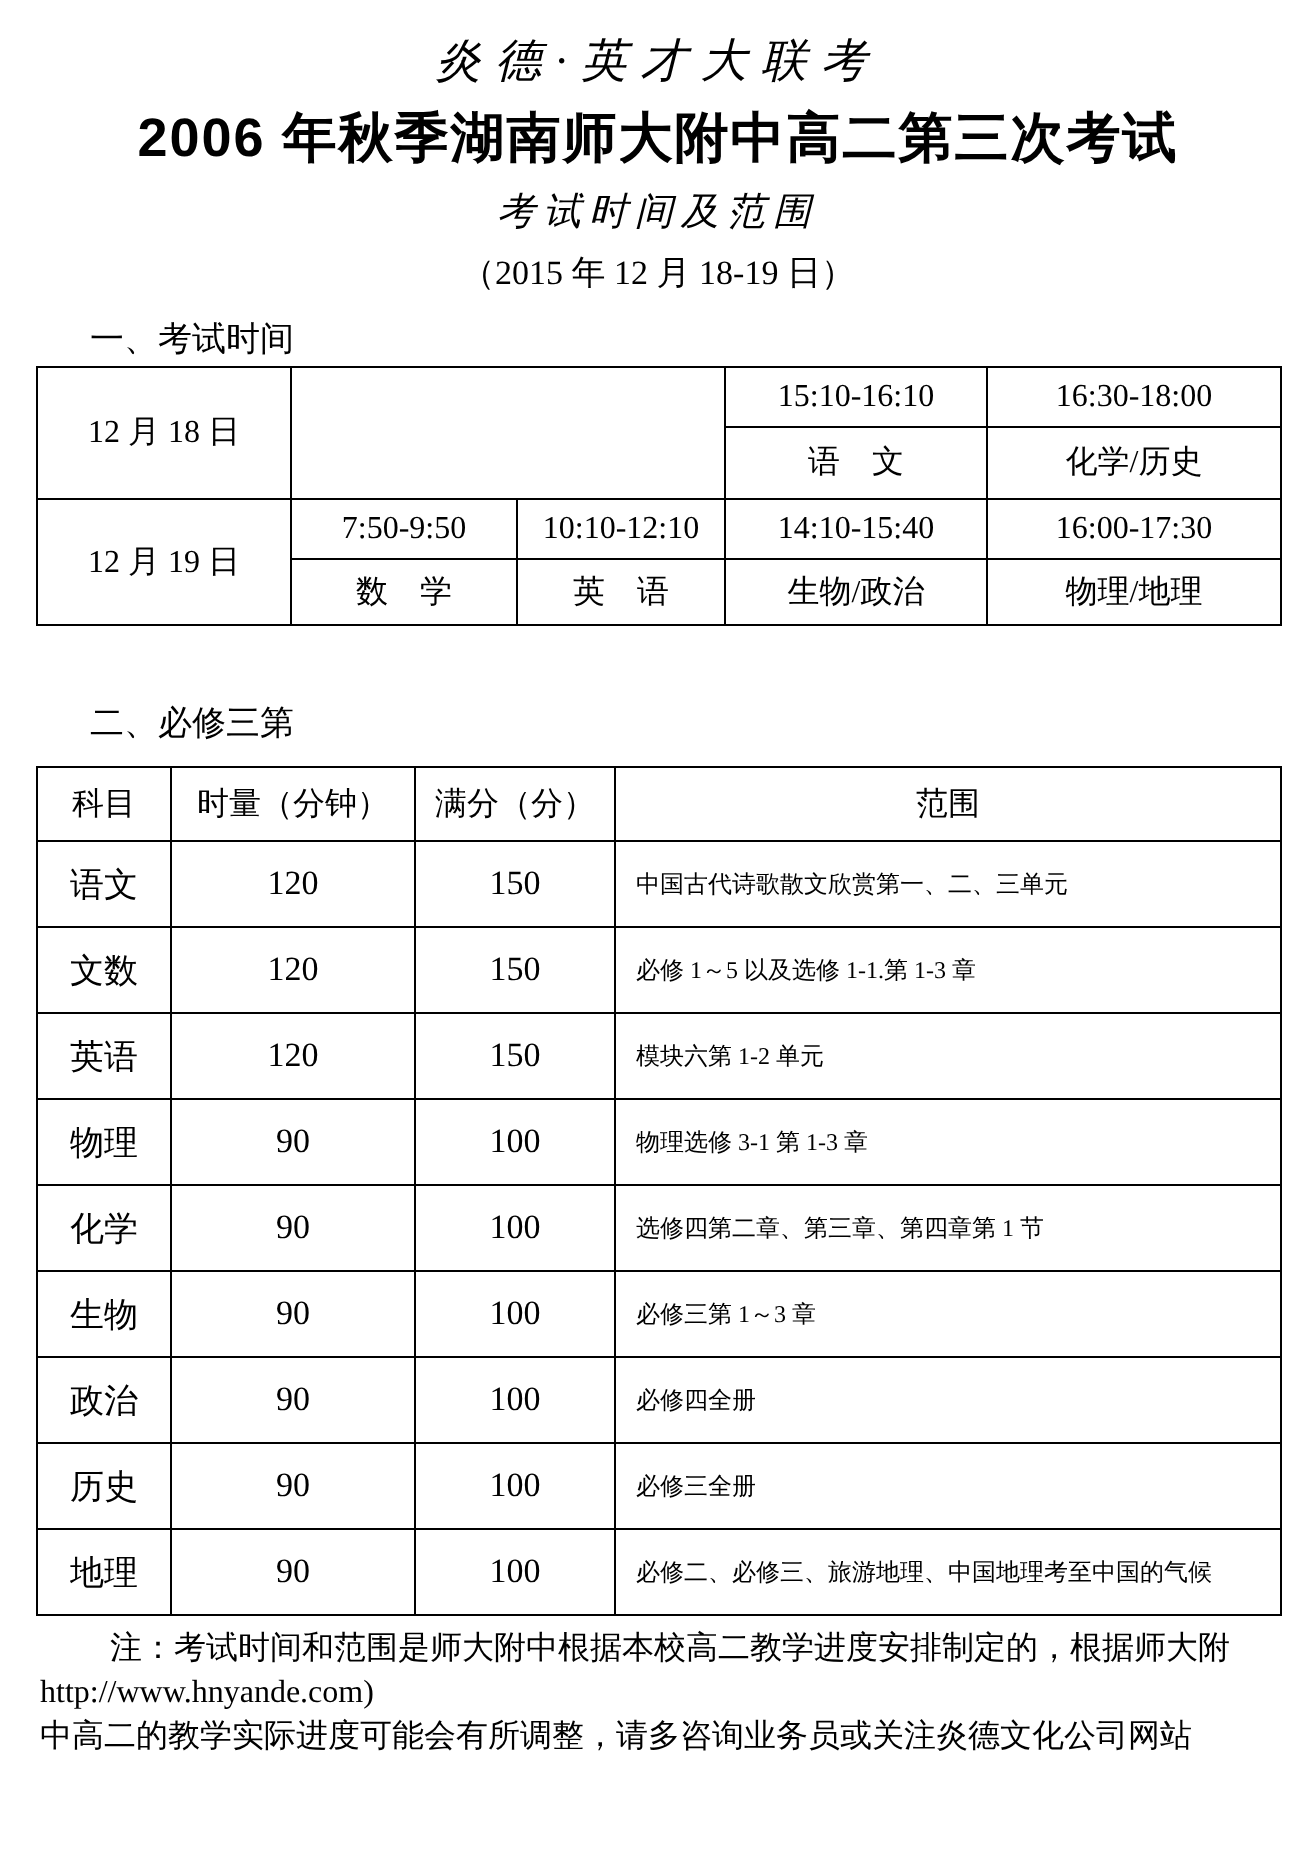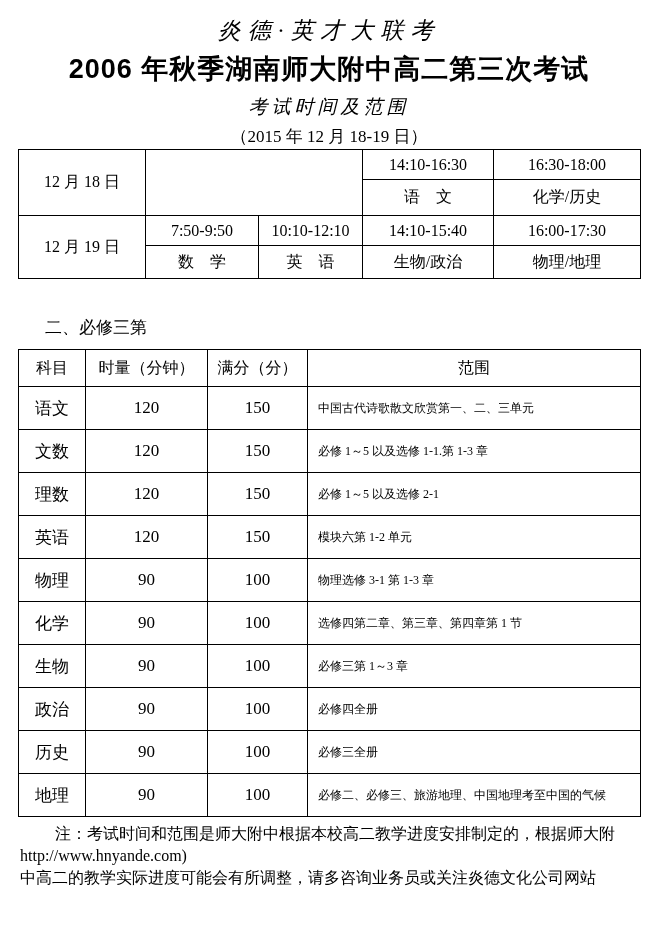--- a/index.html
+++ b/index.html
@@ -89,34 +89,35 @@
 </head>
 <body>
 
 <div class="page">
 
   <div class="brand">炎德·英才大联考</div>
   <div class="main-title">2006 年秋季湖南师大附中高二第三次考试</div>
   <div class="subtitle">考试时间及范围</div>
   <div class="date-line">（2015 年 12 月 18-19 日）</div>
 
+  <div class="section-heading">一、考试时间</div>
 
   <table class="schedule">
     <colgroup>
       <col style="width:127px">
         <col style="width:113px">
         <col style="width:104px">
         <col style="width:131px">
         <col style="width:147px">
     </colgroup>
     <tbody>
         <tr class="r-time1">
       <td rowspan="2">12 月 18 日</td>
       <td rowspan="2" colspan="2"></td>
-      <td>14:10-16:30</td>
+      <td>15:10-16:10</td>
       <td>16:30-18:00</td>
     </tr>
     <tr class="r-subj1">
       <td>语　文</td>
       <td>化学/历史</td>
     </tr>
     <tr class="r-time2">
       <td rowspan="2">12 月 19 日</td>
       <td>7:50-9:50</td>
       <td>10:10-12:10</td>
@@ -154,26 +155,20 @@
       <td>150</td>
       <td class="range">中国古代诗歌散文欣赏第一、二、三单元</td>
     </tr>
     <tr class="r-body">
       <td>文数</td>
       <td>120</td>
       <td>150</td>
       <td class="range">必修 1～5 以及选修 1-1.第 1-3 章</td>
     </tr>
     <tr class="r-body">
-      <td>理数</td>
-      <td>120</td>
-      <td>150</td>
-      <td class="range">必修 1～5 以及选修 2-1</td>
-    </tr>
-    <tr class="r-body">
       <td>英语</td>
       <td>120</td>
       <td>150</td>
       <td class="range">模块六第 1-2 单元</td>
     </tr>
     <tr class="r-body">
       <td>物理</td>
       <td>90</td>
       <td>100</td>
       <td class="range">物理选修 3-1 第 1-3 章</td>

